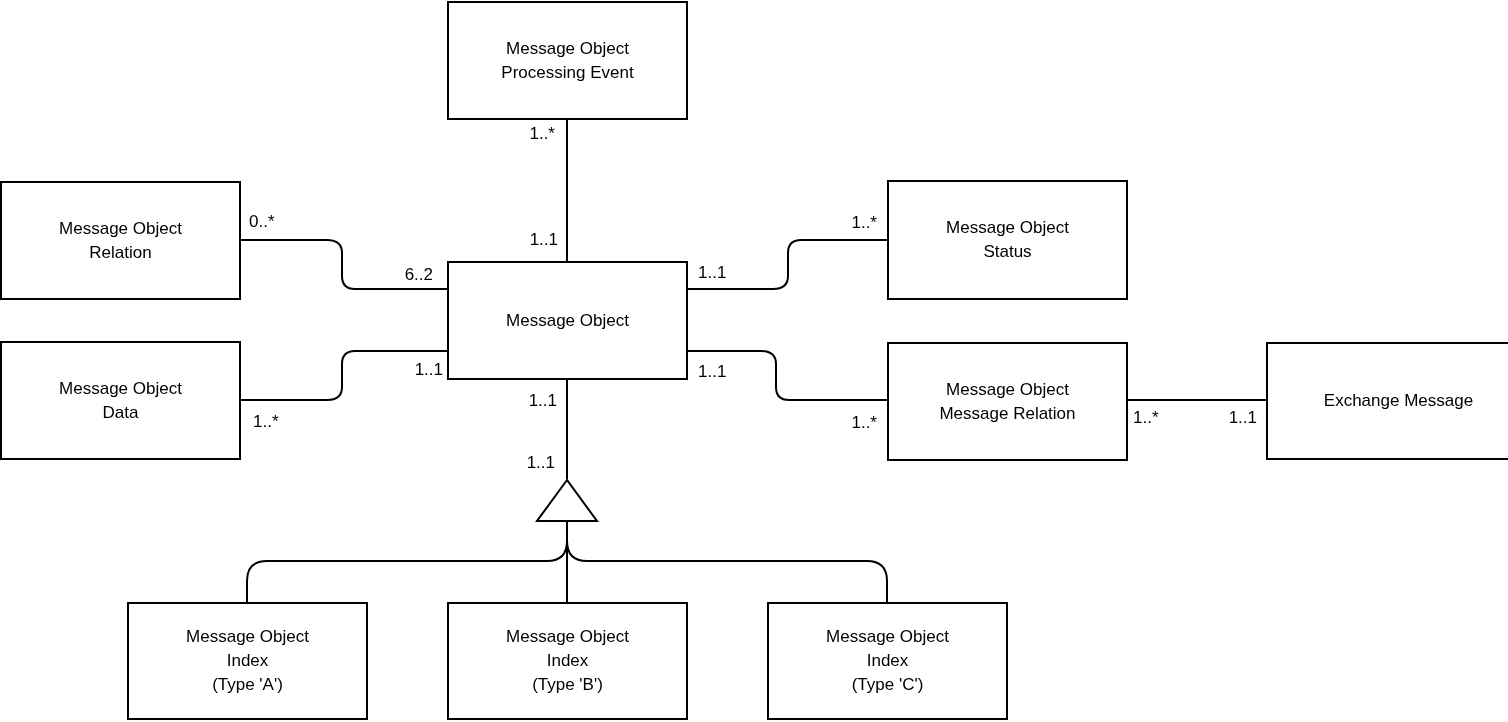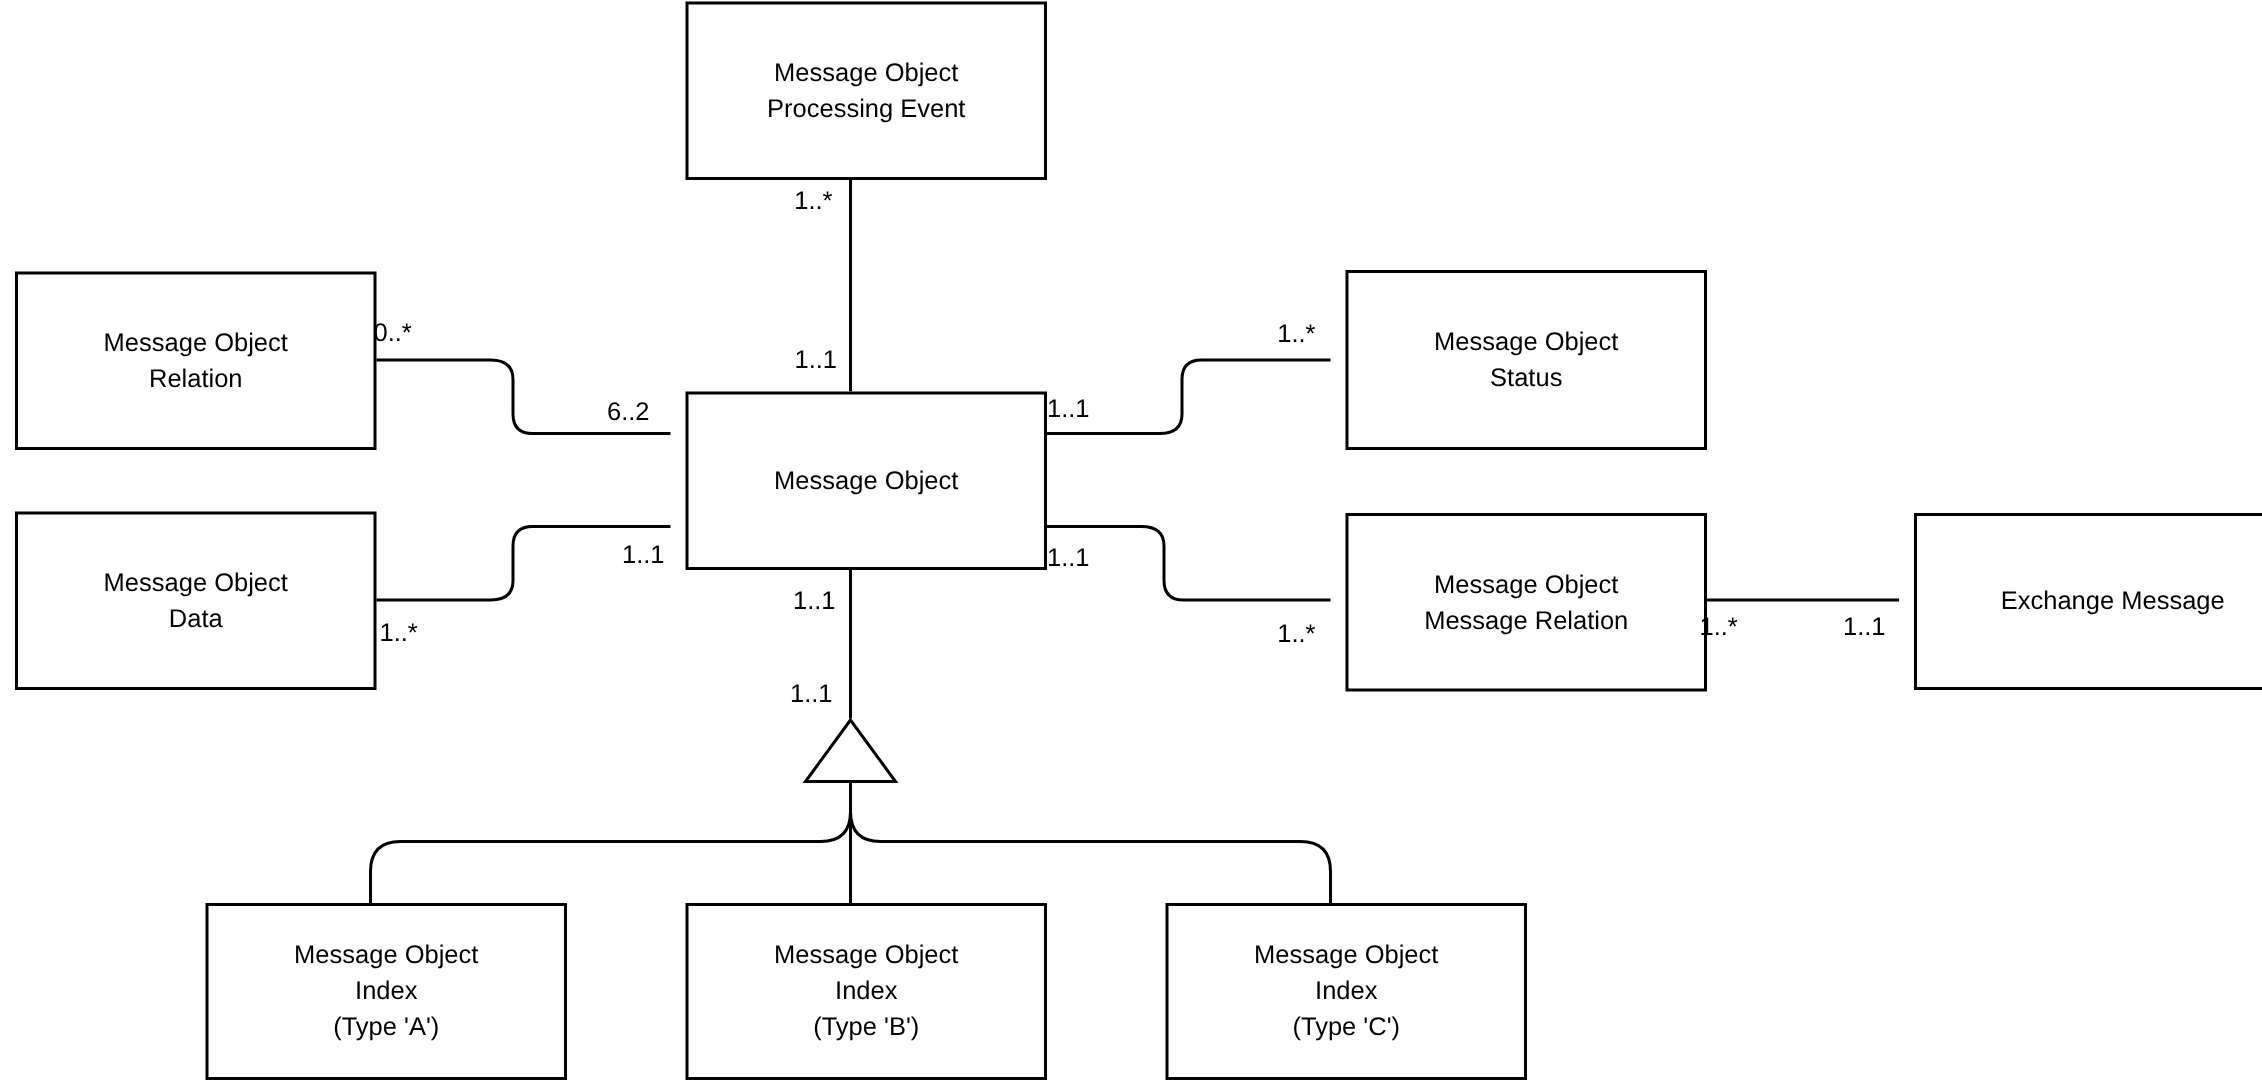--- a/index.html
+++ b/index.html
@@ -23,21 +23,20 @@
     border: 2px solid #000000;
     background: #ffffff;
     display: flex;
     align-items: center;
     justify-content: center;
     text-align: center;
     white-space: pre-line;
     font-size: 17px;
     line-height: 24px;
     color: #000000;
-    margin-left: 10px;
   }
   .mult {
     position: absolute;
     font-size: 17px;
     line-height: 18px;
     color: #000000;
     width: 60px;
   }
   .mult.r { text-align: right; }
   .mult.l { text-align: left; }

